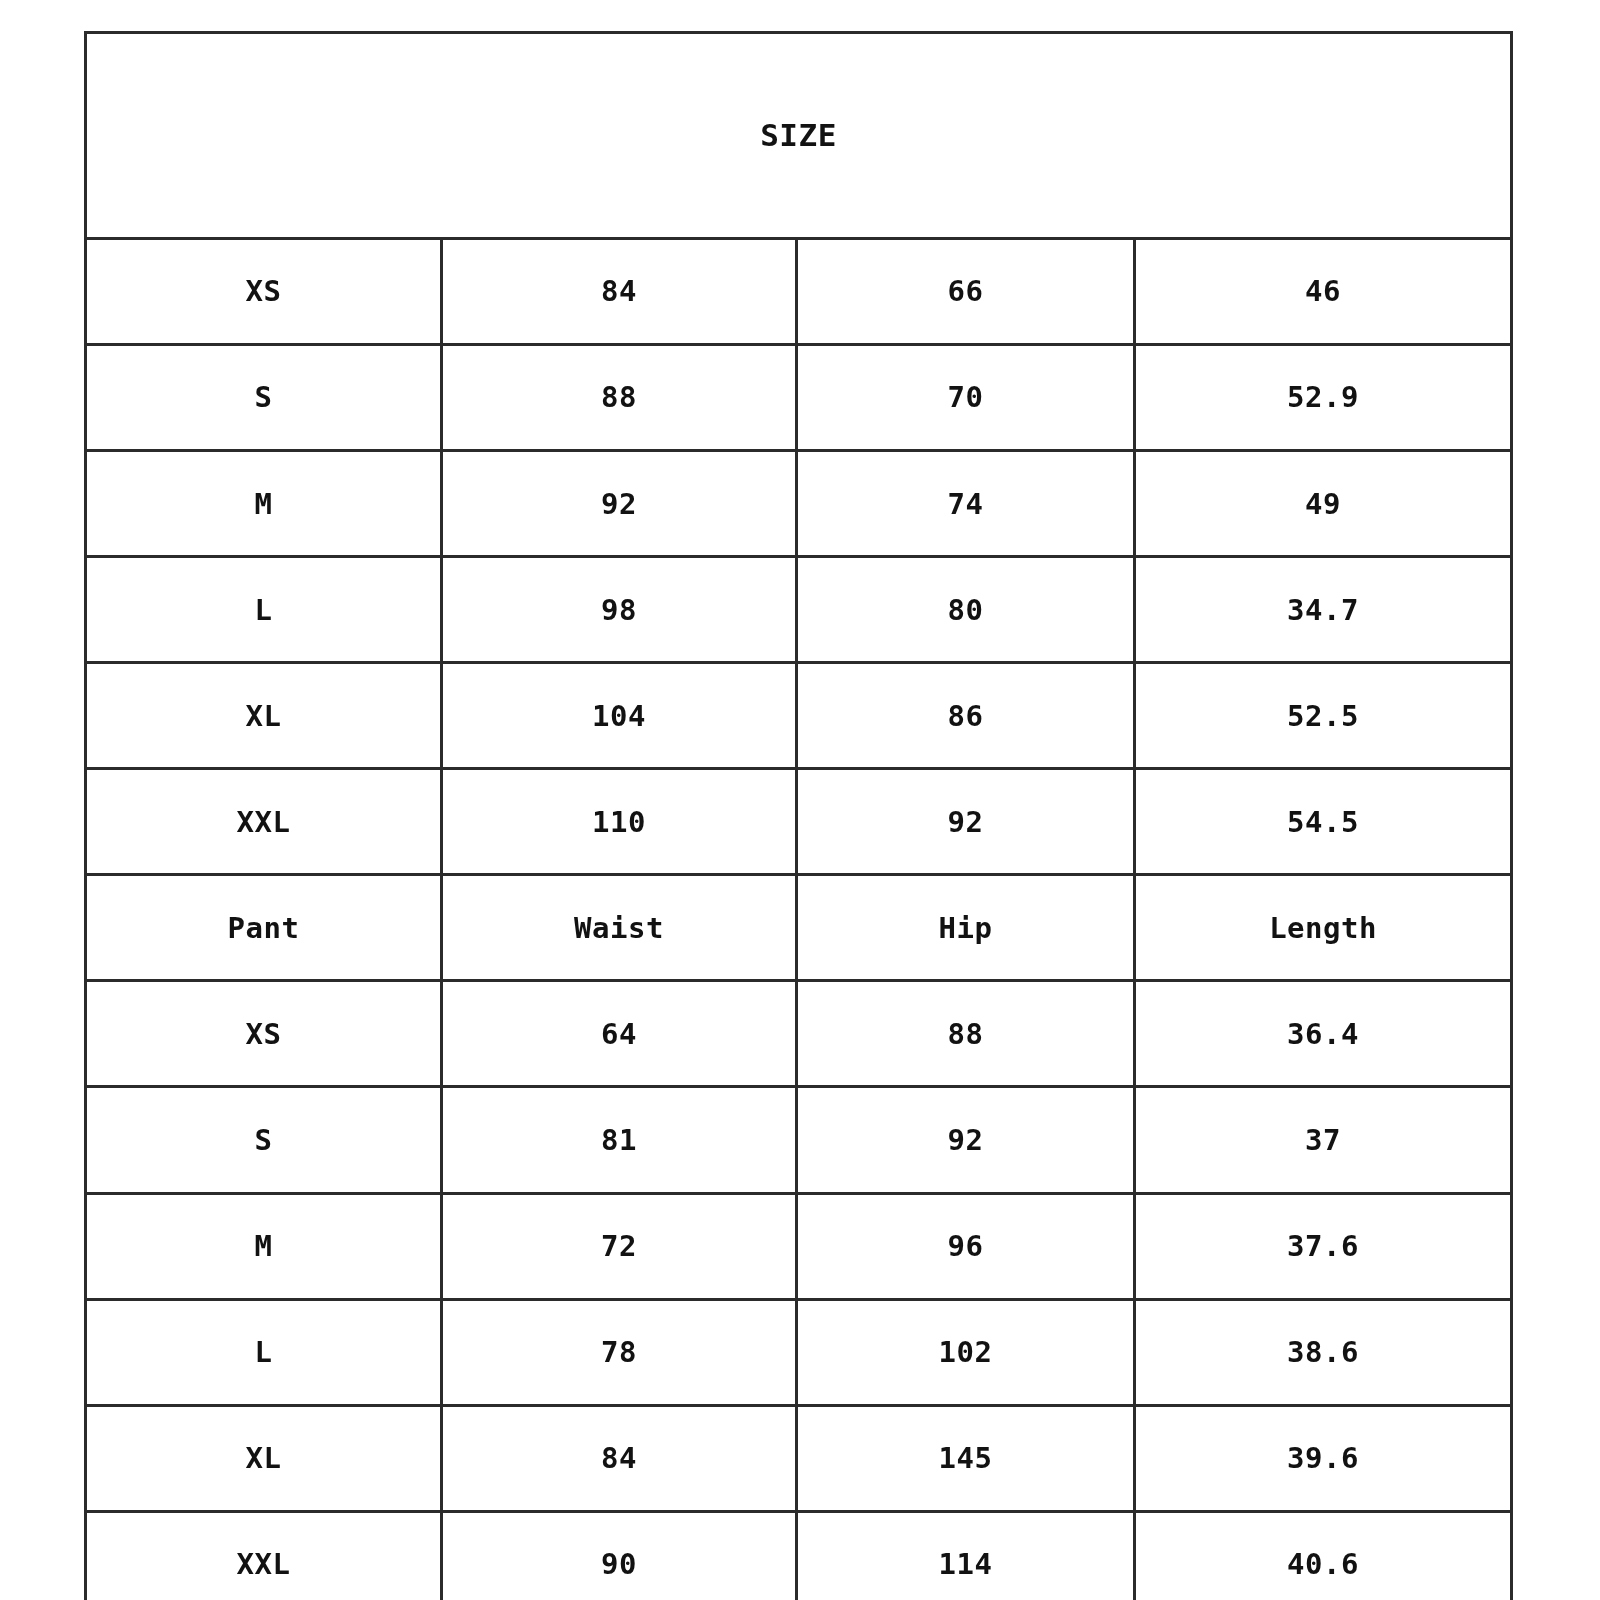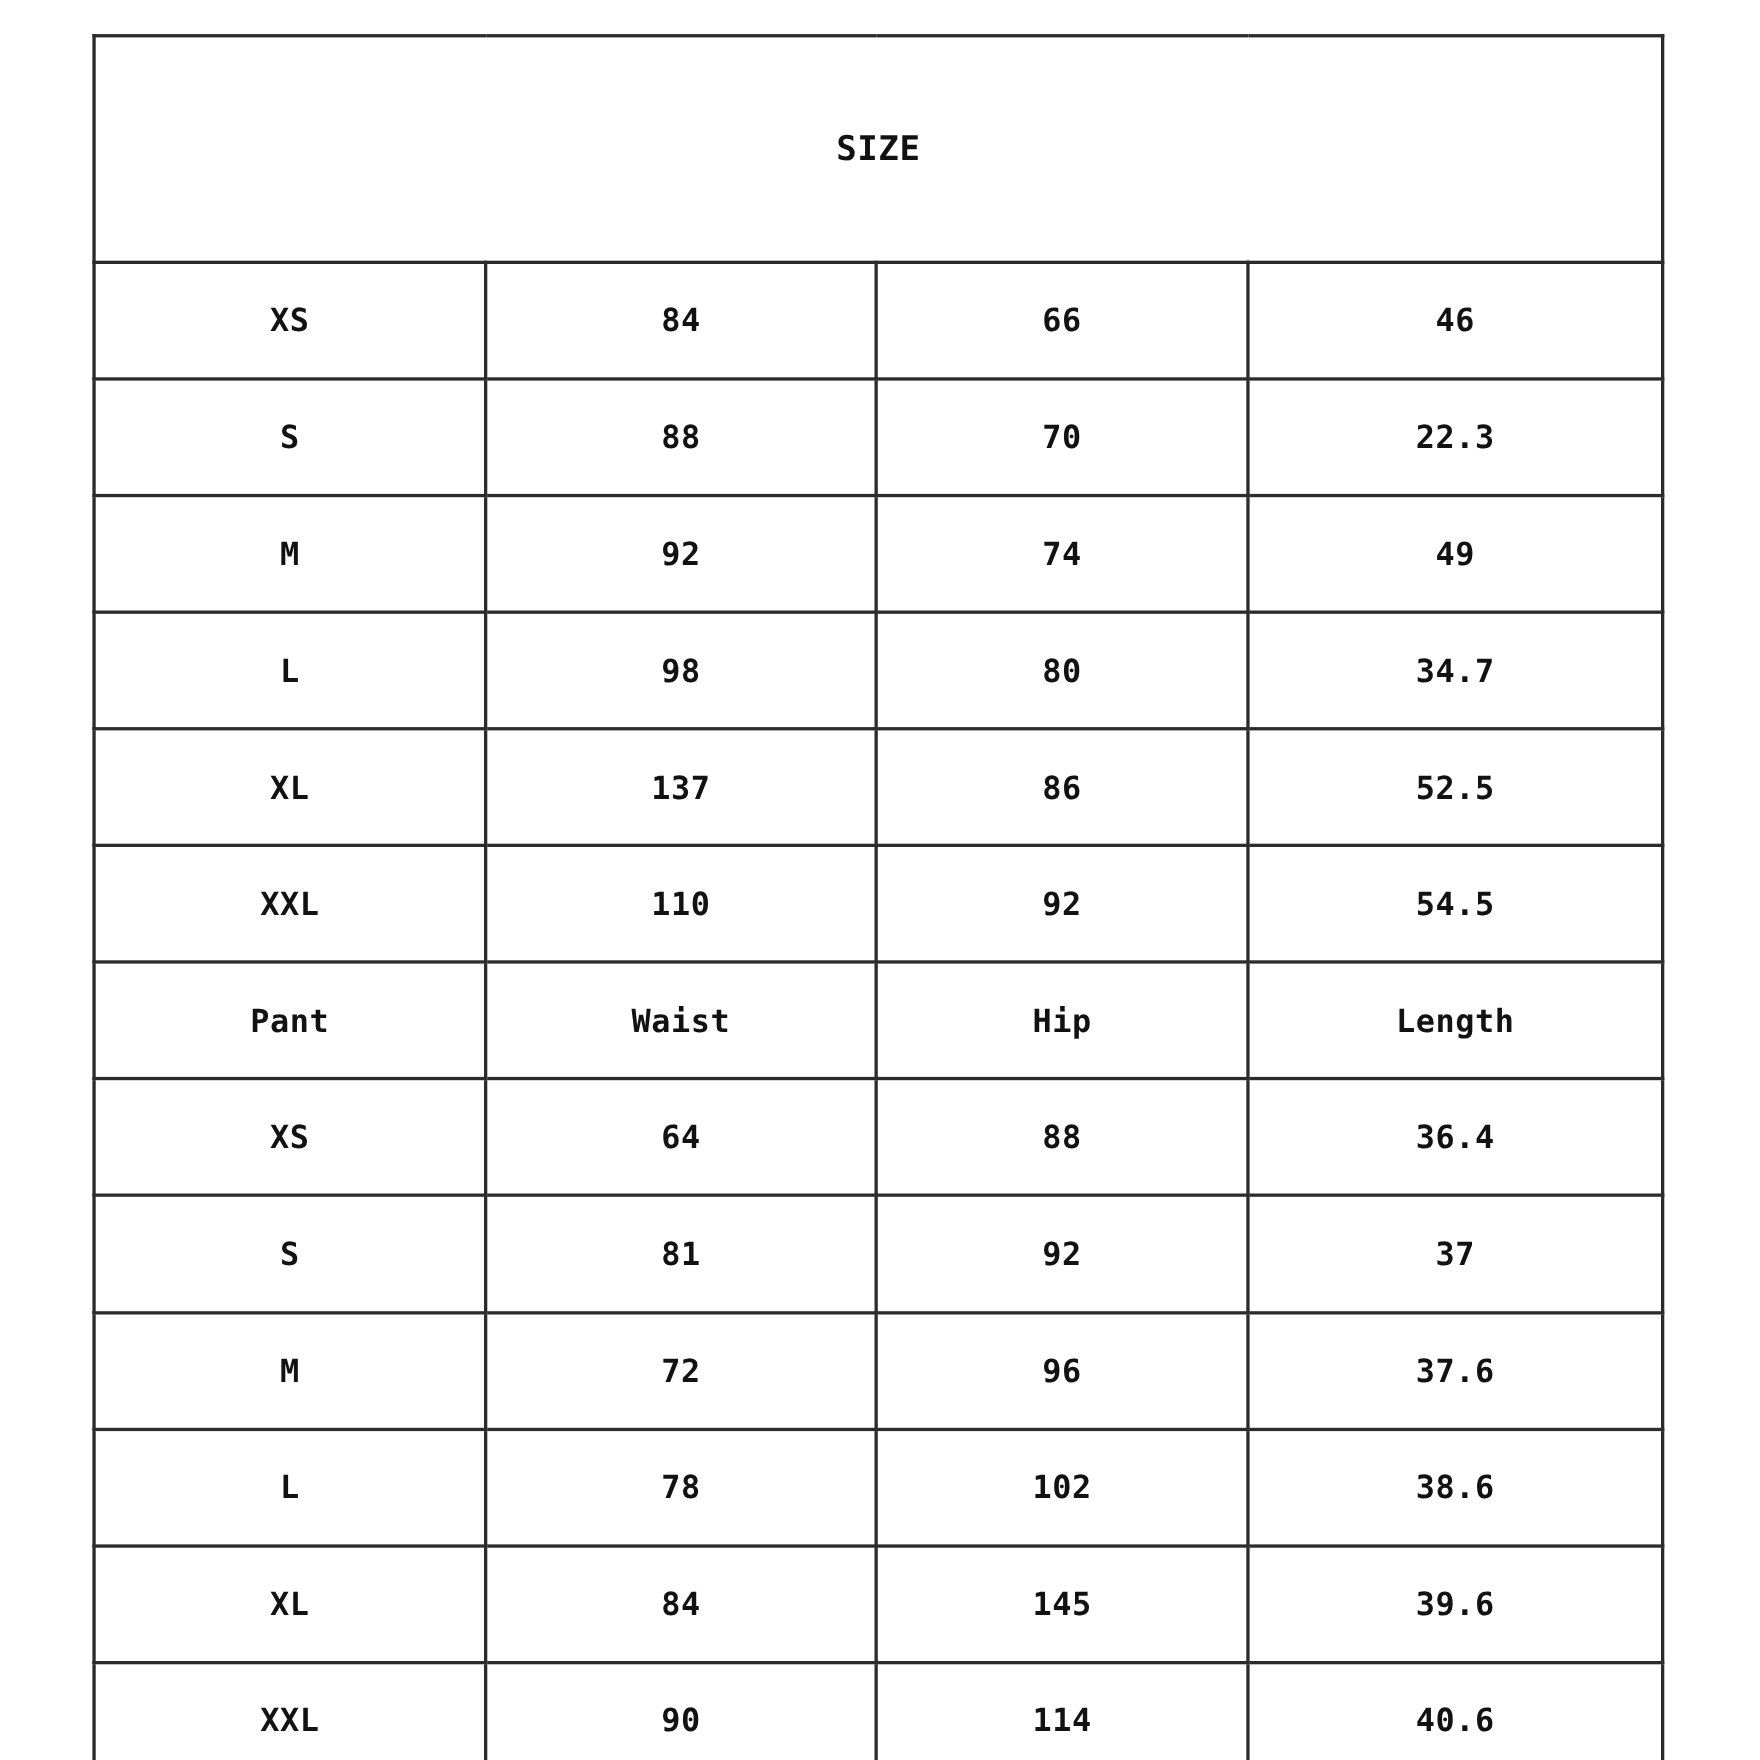--- a/index.html
+++ b/index.html
@@ -104,37 +104,37 @@
       <tr>
         <td class="row-cell">XS</td>
         <td class="row-cell num-cell">84</td>
         <td class="row-cell num-cell">66</td>
         <td class="row-cell num-cell">46</td>
       </tr>
       <tr>
         <td class="row-cell">S</td>
         <td class="row-cell num-cell">88</td>
         <td class="row-cell num-cell">70</td>
-        <td class="row-cell num-cell">22.3</td>
+        <td class="row-cell num-cell">52.9</td>
       </tr>
       <tr>
         <td class="row-cell">M</td>
         <td class="row-cell num-cell">92</td>
         <td class="row-cell num-cell">74</td>
         <td class="row-cell num-cell">49</td>
       </tr>
       <tr>
         <td class="row-cell">L</td>
         <td class="row-cell num-cell">98</td>
         <td class="row-cell num-cell">80</td>
         <td class="row-cell num-cell">34.7</td>
       </tr>
       <tr>
         <td class="row-cell">XL</td>
-        <td class="row-cell num-cell">137</td>
+        <td class="row-cell num-cell">104</td>
         <td class="row-cell num-cell">86</td>
         <td class="row-cell num-cell">52.5</td>
       </tr>
       <tr>
         <td class="row-cell">XXL</td>
         <td class="row-cell num-cell">110</td>
         <td class="row-cell num-cell">92</td>
         <td class="row-cell num-cell">54.5</td>
       </tr>
 

